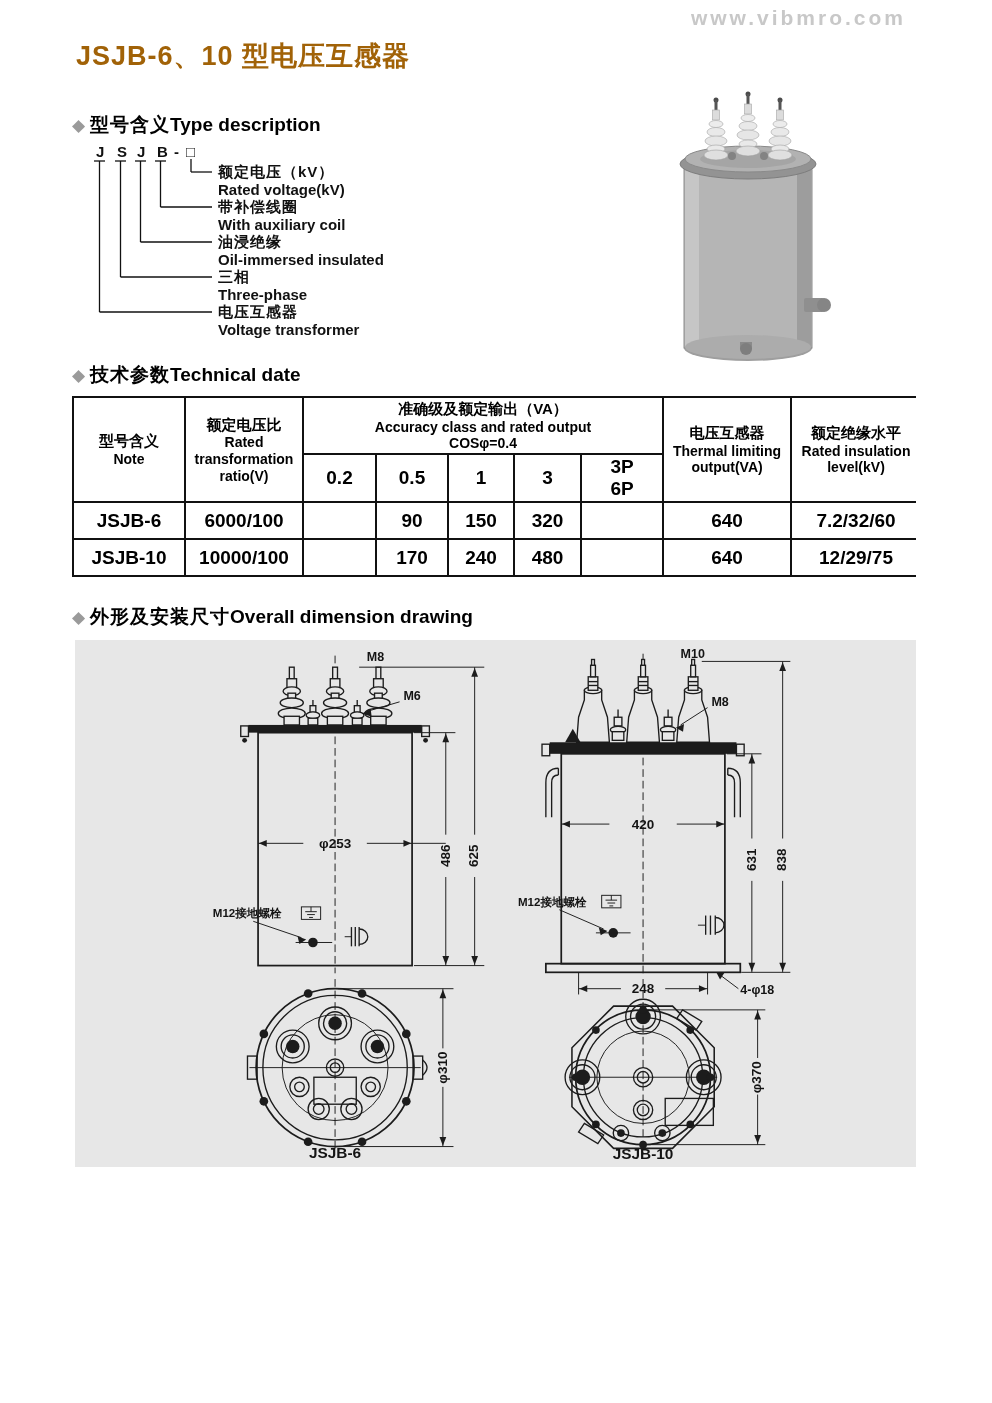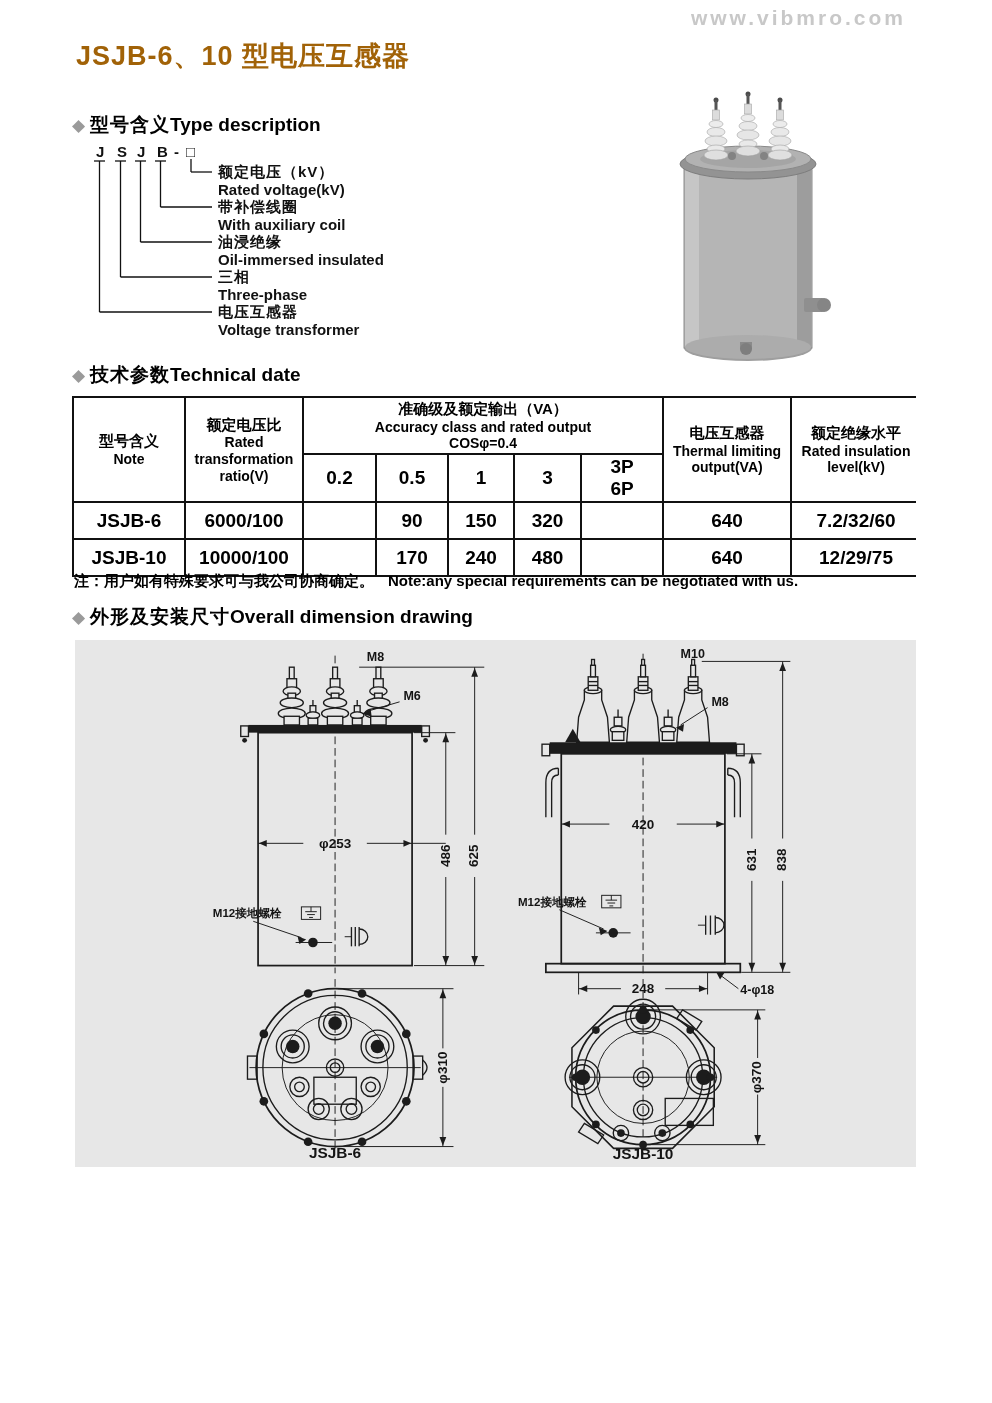--- a/index.html
+++ b/index.html
@@ -208,23 +208,20 @@
         <td class="num">170</td>
         <td class="num">240</td>
         <td class="num">480</td>
         <td class="num"></td>
         <td class="num">640</td>
         <td class="num">12/29/75</td>
       </tr>
     </tbody>
   </table>
 
-  <div class="note">
-    <span>注：用户如有特殊要求可与我公司协商确定。</span><span class="en">Note:any special requirements can be negotiated with us.</span>
-  </div>
 
   <div class="sec sec3">
     <span class="diamond">◆</span>
     <span class="zh">外形及安装尺寸</span>
     <span class="en">Overall dimension drawing</span>
   </div>
 
   <div class="panel">
 
     <svg class="draw draw-left" viewBox="0 0 400 535">

